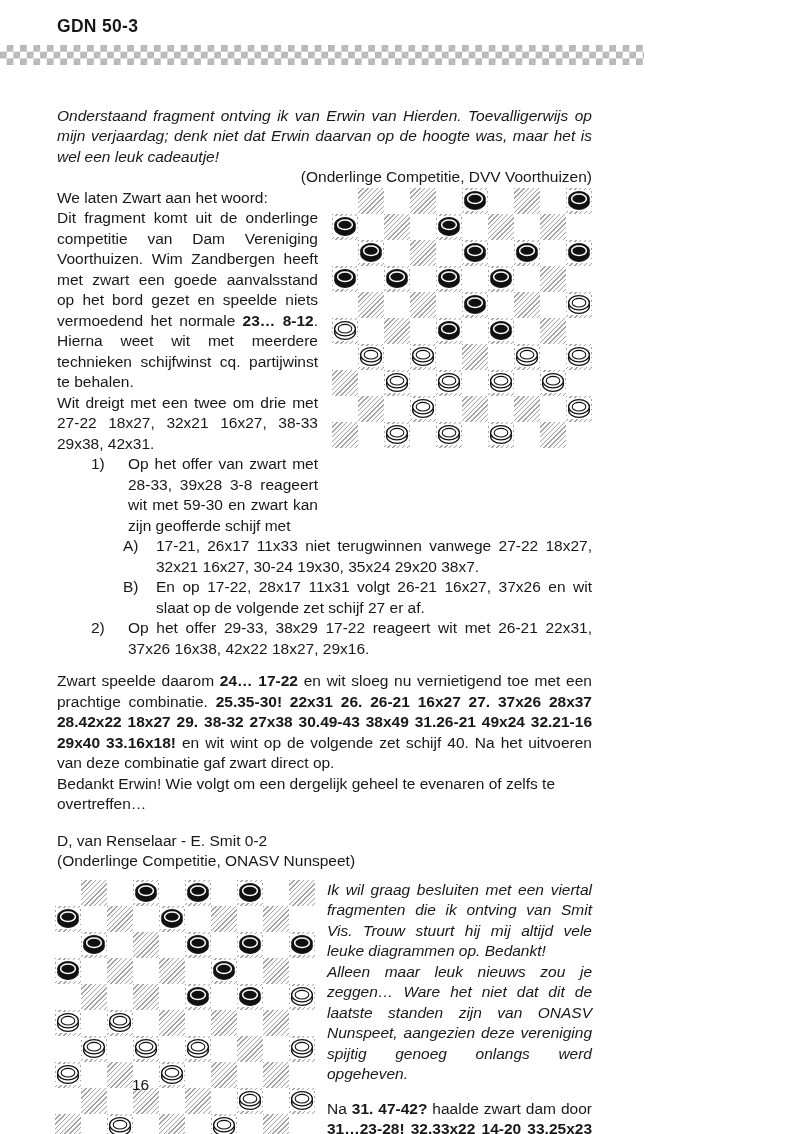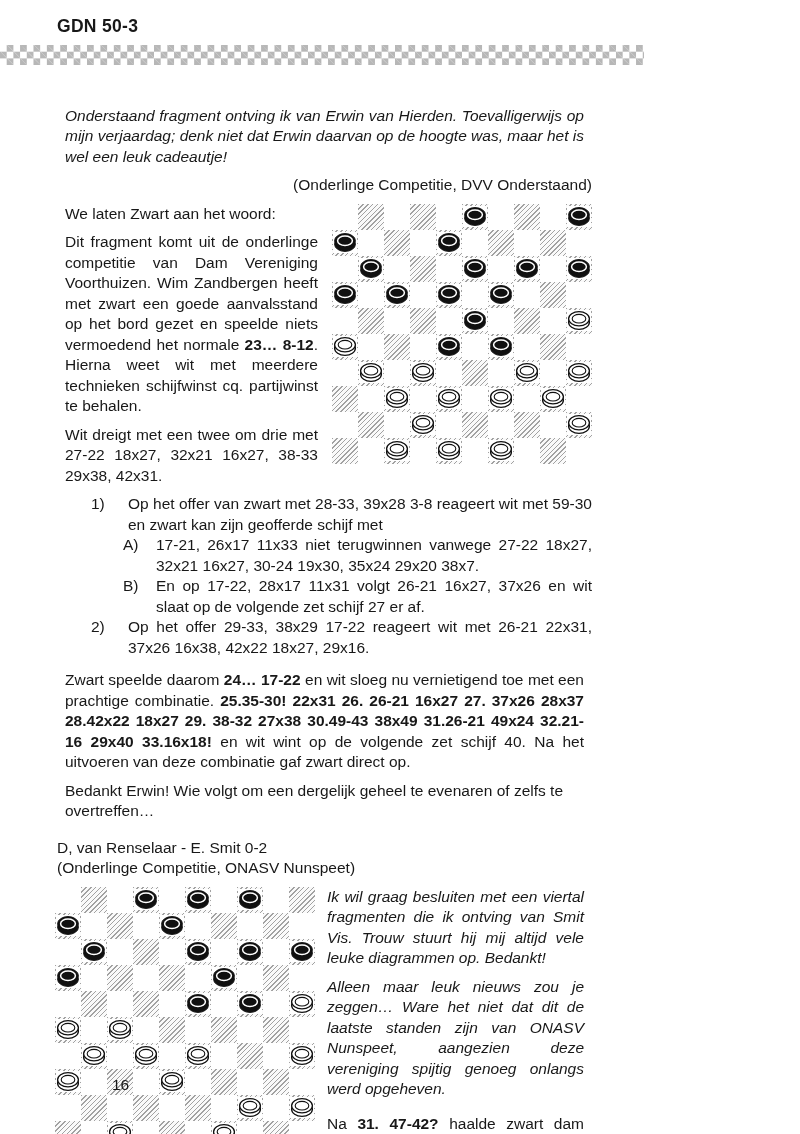--- a/index.html
+++ b/index.html
@@ -7,21 +7,21 @@
         font-family:"Liberation Sans","DejaVu Sans",sans-serif;color:#181818;
         font-size:15.5px;line-height:20.5px;}
   .masthead{padding:16px 0 0 57px;}
   .mast-title{font-weight:bold;font-size:17.5px;letter-spacing:.3px;}
   .band{margin-top:7px;height:20px;width:800px;
         background-image:
           linear-gradient(45deg,#b7b7b7 25%,transparent 25%,transparent 75%,#b7b7b7 75%),
           linear-gradient(45deg,#b7b7b7 25%,transparent 25%,transparent 75%,#b7b7b7 75%);
         background-size:13.4px 13.4px;background-position:0 0,6.7px 6.7px;}
   .content{padding:0 52px 0 57px;}
-  p{margin:8px;}
+  p{margin:0;}
   .i{font-style:italic;}
   .j{text-align:justify;}
   .intro{margin-top:41px;}
   .g1head{text-align:right;}
   .g2head{margin-top:16px;}
   .sec2{margin-top:8px;}
   .na1{margin-top:14px;}
   .na2{margin-top:14px;}
   .comb{margin-top:12px;}
   .p1{margin-top:8px;}
@@ -35,39 +35,39 @@
   .sq.dark{background-image:repeating-linear-gradient(135deg,#a2a2a2 0,#a2a2a2 1px,#fafafa 1px,#fafafa 3.4px);}
   .piece{position:absolute;left:1px;top:2px;width:24px;height:21px;}
   .piece svg{display:block;}
   
   .li{display:flex;}
   .lv1{padding-left:34px;}
   .lv1 .mk{width:37px;flex:none;}
   .lv2{padding-left:66px;}
   .lv2 .mk{width:33px;flex:none;}
   .lt{flex:1;text-align:justify;}
-  .footer{position:absolute;left:112px;top:1075px;}
+  .footer{position:absolute;left:132px;top:1075px;}
 </style>
 </head>
 <body>
 
 <div class="page">
 
   <div class="masthead">
     <span class="mast-title">GDN 50-3</span>
   </div>
 
   <div class="band"></div>
 
   <div class="content">
 
     <p class="i j intro">Onderstaand fragment ontving ik van Erwin van Hierden. Toevalligerwijs op mijn verjaardag; denk niet dat Erwin daarvan op de hoogte was, maar het is wel een leuk cadeautje!</p>
 
     <div class="g1head">
-      <div>(Onderlinge Competitie, DVV Onderstaand)</div>
+      <div>(Onderlinge Competitie, DVV Voorthuizen)</div>
     </div>
 
     <div class="sec1">
       <div class="board fr">
           <div class="sq"></div>
           <div class="sq dark"></div>
           <div class="sq"></div>
           <div class="sq dark"></div>
           <div class="sq"></div>
           <div class="sq dark">

